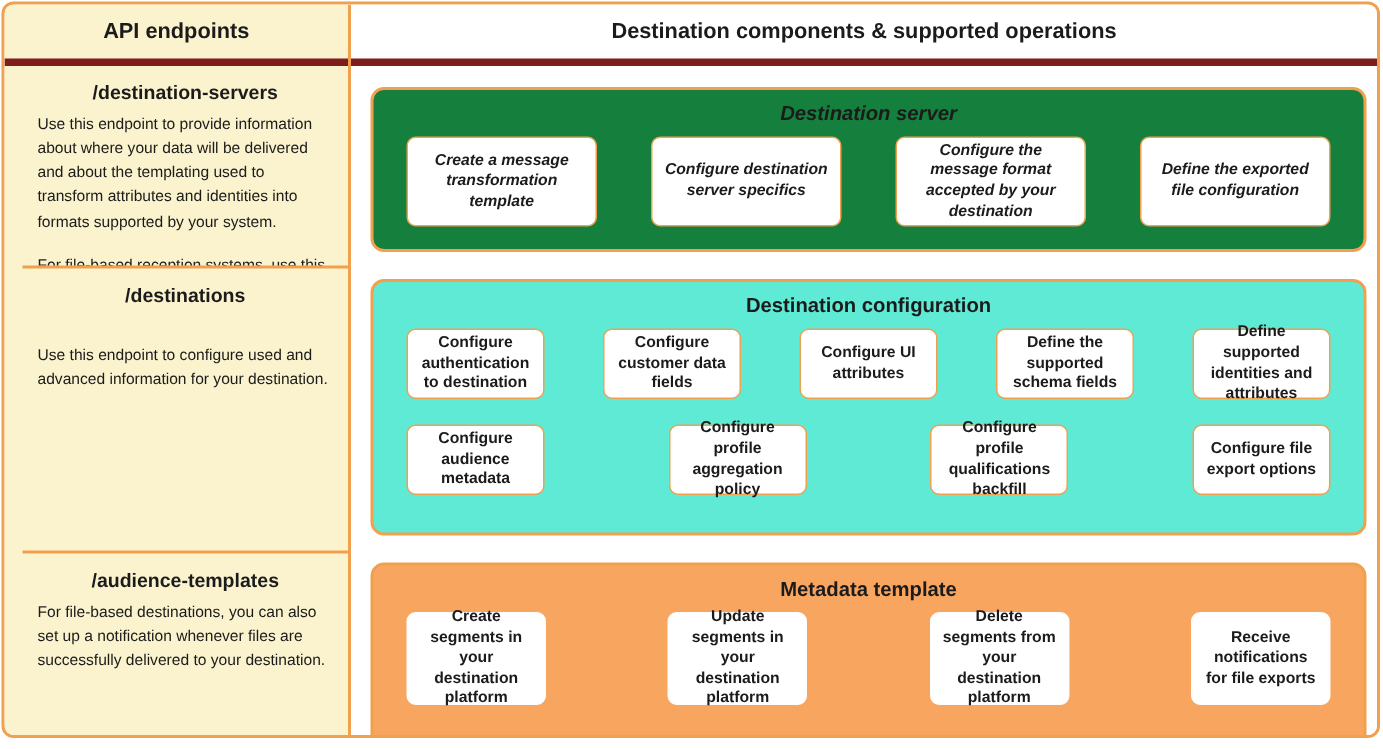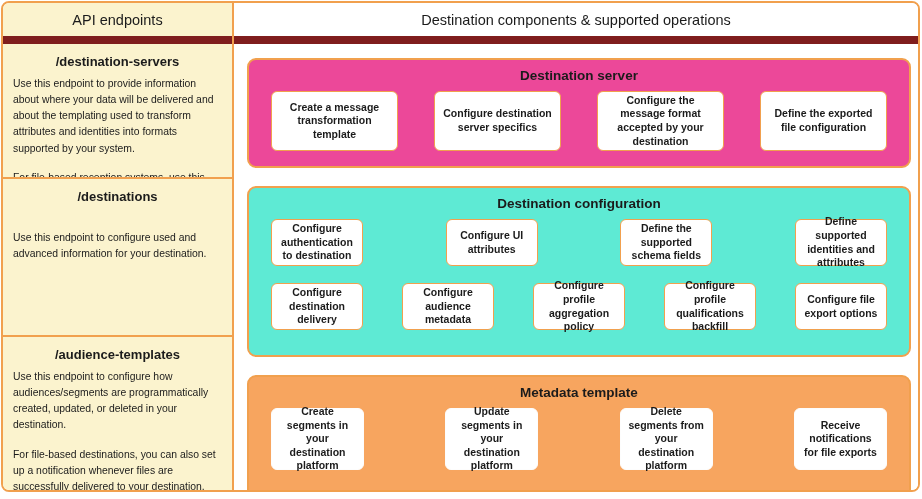--- a/index.html
+++ b/index.html
@@ -25,33 +25,34 @@
     width: 231px;
     flex: 0 0 231px;
     background: #fbf3ce;
     border-right: 2px solid #f1a04e;
     display: flex;
     flex-direction: column;
   }
   .col-header {
     height: 41px;
     flex: 0 0 41px;
-    border-bottom: 8px solid #7f1d1d;
+    border-bottom: 5px solid #7f1d1d;
     display: flex;
     align-items: center;
     justify-content: center;
     font-size: 14.5px;
-    font-weight: 400;
+    font-weight: 700;
   }
   .left-section {
     padding: 4px 10px 16px 10px;
     overflow: hidden;
+    margin-left: 12px;
   }
   .left-section:nth-child(1) { height: 135px; border-bottom: 2px solid #f1a04e; }
-  .left-section:nth-child(2) { height: 158px; border-bottom: 2px solid #f1a04e; }
+  .left-section:nth-child(2) { height: 190px; border-bottom: 2px solid #f1a04e; }
   .left-section:nth-child(3) { flex: 1; }
   .left-section-title {
     text-align: center;
     font-weight: 700;
     font-size: 13px;
     margin: 6px 0 7px 0;
   }
   .left-text {
     font-size: 10.4px;
     line-height: 1.55;
@@ -119,48 +120,47 @@
           <div class="left-section-title">/destination-servers</div>
           <p class="left-text">Use this endpoint to provide information about where your data will be delivered and about the templating used to transform attributes and identities into formats supported by your system.</p>
           <p class="left-text">For file-based reception systems, use this endpoint to indicate supported file and compression formats for your destinations.</p>
         </div>
         <div class="left-section">
           <div class="left-section-title">/destinations</div>
           <p class="left-text">Use this endpoint to configure used and advanced information for your destination.</p>
         </div>
         <div class="left-section">
           <div class="left-section-title">/audience-templates</div>
-          <p class="left-text">Use this endpoint to configure how audiences/segments are programmatically created, updated, or deleted in your destination.</p>
           <p class="left-text">For file-based destinations, you can also set up a notification whenever files are successfully delivered to your destination.</p>
         </div>
       </div>
   </div>
 
   <div class="right-col">
     <div class="col-header">Destination components &amp; supported operations</div>
     <div class="right-body">
-        <div class="panel panel-0" style="background: #ec4899;">
+        <div class="panel panel-0" style="background: #15803d; font-style: italic;">
           <div class="panel-title">Destination server</div>
           <div class="panel-row">
             <div class="op-box">Create a message transformation template</div>
             <div class="op-box">Configure destination server specifics</div>
             <div class="op-box">Configure the message format accepted by your destination</div>
             <div class="op-box">Define the exported file configuration</div>
           </div>
         </div>
         <div class="panel panel-1" style="background: #5eead4;">
           <div class="panel-title">Destination configuration</div>
           <div class="panel-row">
             <div class="op-box">Configure authentication to destination</div>
+            <div class="op-box">Configure customer data fields</div>
             <div class="op-box">Configure UI attributes</div>
             <div class="op-box">Define the supported schema fields</div>
             <div class="op-box">Define supported identities and attributes</div>
           </div>
           <div class="panel-row">
-            <div class="op-box">Configure destination delivery</div>
             <div class="op-box">Configure audience metadata</div>
             <div class="op-box">Configure profile aggregation policy</div>
             <div class="op-box">Configure profile qualifications backfill</div>
             <div class="op-box">Configure file export options</div>
           </div>
         </div>
         <div class="panel panel-2" style="background: rgb(247, 165, 95);">
           <div class="panel-title">Metadata template</div>
           <div class="panel-row">
             <div class="op-box">Create segments in your destination platform</div>

